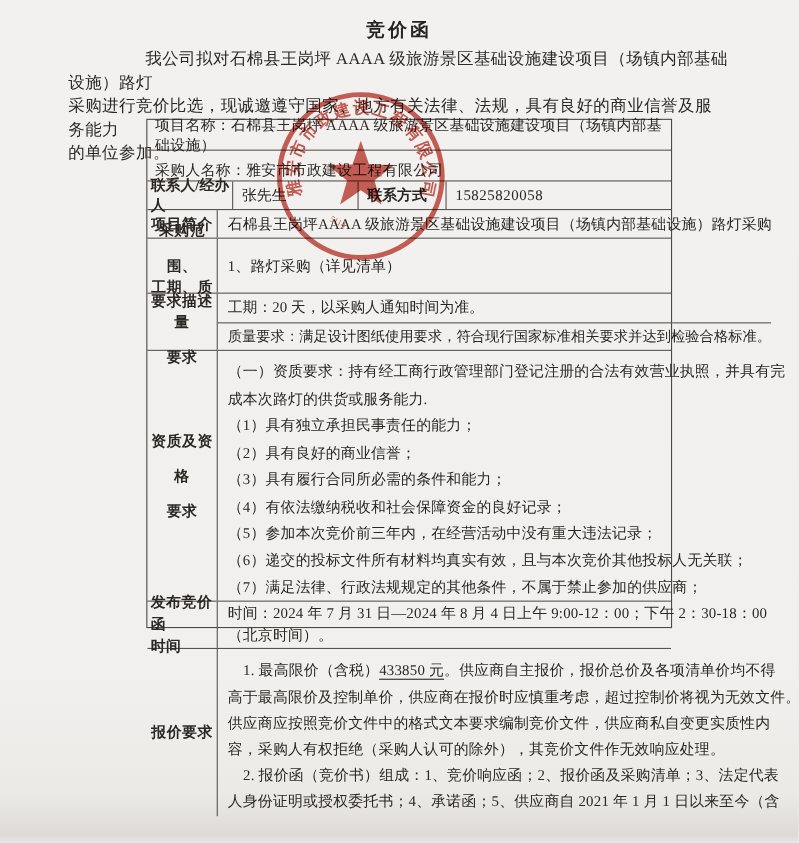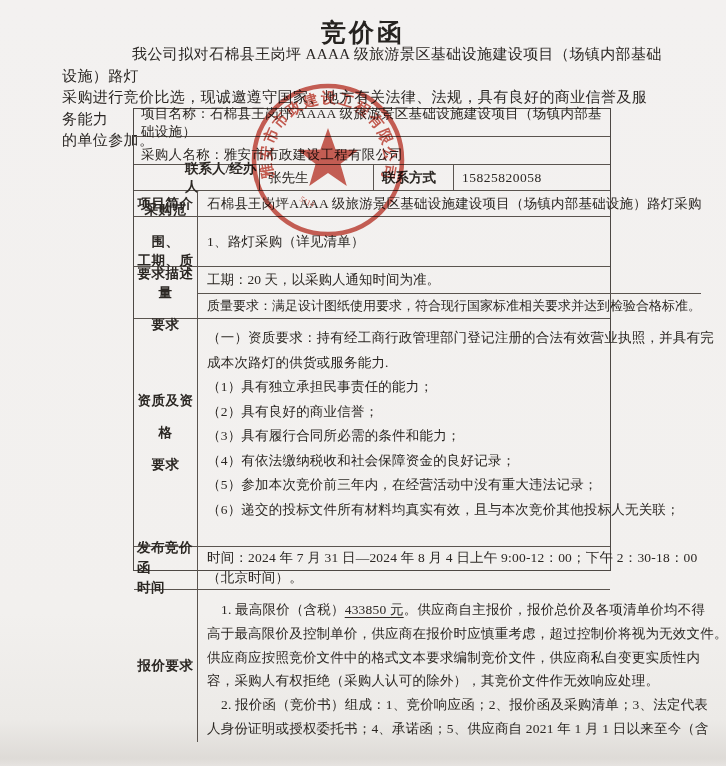--- a/index.html
+++ b/index.html
@@ -8,21 +8,21 @@
     font-family: "Liberation Serif", "DejaVu Serif", serif;
     background:#e8e6e4;
   }
   .page {
     position:relative; width:726px; height:766px; overflow:hidden;
     background: linear-gradient(180deg,#f3f1f0 0%, #f2f0ee 80%, #eceae7 94%, #dedbd7 99%, #e6e3e0 100%);
     color:#2e2a27;
   }
   .doc-title {
     position:absolute; top:16px; left:0; width:726px;
-    text-align:center; font-size:25px; font-weight:700; letter-spacing:3px; color:#262320;
+    text-align:center; font-size:17px; font-weight:700; letter-spacing:3px; color:#262320;
   }
   .intro { position:absolute; top:44px; left:62px; width:600px; font-size:15px; color:#2c2825; }
   .intro .ln { line-height:21.5px; letter-spacing:0.4px; }
   .intro .ln.first { text-indent:70px; }
 
   
   .tbl {
     position:absolute; left:133px; top:108px; width:478px; height:463px;
     border:1px solid #4d4844; font-size:13.5px; color:#2b2723;
   }
@@ -40,21 +40,21 @@
   .indent { padding-left:14px; }
   .u { text-decoration:underline; text-underline-offset:3px; }
 
   
   .r1 { height:28px; } .r2 { height:28px;align-items:flex-end; } .r3 { height:26px; }
   .r4 { height:26px; } .r5 { height:50px; } .r6 { height:52px; }
   .r7 { height:228px; } .r8 { height:43px; } .r9 { height:152px; }
 
   
   .c3 { display:flex; align-items:center; padding-left:8px; }
-  .c3-label { width:78px; flex:0 0 78px; font-weight:600; padding-left:3px; border-right:1px solid #5a544f;margin-left:48px; }
+  .c3-label { width:78px; flex:0 0 78px; font-weight:600; padding-left:3px; border-right:1px solid #5a544f; }
   .c3-name  { width:114px; flex:0 0 114px; border-right:1px solid #5a544f; }
   .c3-method{ width:80px; flex:0 0 80px; font-weight:600; border-right:1px solid #5a544f; }
   .c3-phone { flex:1; letter-spacing:0.5px; }
 
   
   .split { flex:1; display:flex; flex-direction:column; }
   .split .sub { display:flex; align-items:center; padding-left:9px; white-space:nowrap; }
   .split .sub1 { height:27px; border-bottom:1px solid #5a544f; }
   .split .sub2 { height:24px; font-size:13px; }
 
@@ -133,20 +133,21 @@
       </div>
       <div class="content">
         <div class="tline">（一）资质要求：持有经工商行政管理部门登记注册的合法有效营业执照，并具有完</div>
         <div class="tline">成本次路灯的供货或服务能力.</div>
         <div class="tline">（1）具有独立承担民事责任的能力；</div>
         <div class="tline">（2）具有良好的商业信誉；</div>
         <div class="tline">（3）具有履行合同所必需的条件和能力；</div>
         <div class="tline">（4）有依法缴纳税收和社会保障资金的良好记录；</div>
         <div class="tline">（5）参加本次竞价前三年内，在经营活动中没有重大违法记录；</div>
         <div class="tline">（6）递交的投标文件所有材料均真实有效，且与本次竞价其他投标人无关联；</div>
+        <div class="tline">（7）满足法律、行政法规规定的其他条件，不属于禁止参加的供应商；</div>
       </div>
     </div>
 
     <div class="row r8">
       <div class="lbl left">
         <span>发布竞价函</span>
         <span>时间</span>
       </div>
       <div class="content">
         <div class="tline">时间：2024 年 7 月 31 日—2024 年 8 月 4 日上午 9:00-12：00；下午 2：30-18：00</div>

